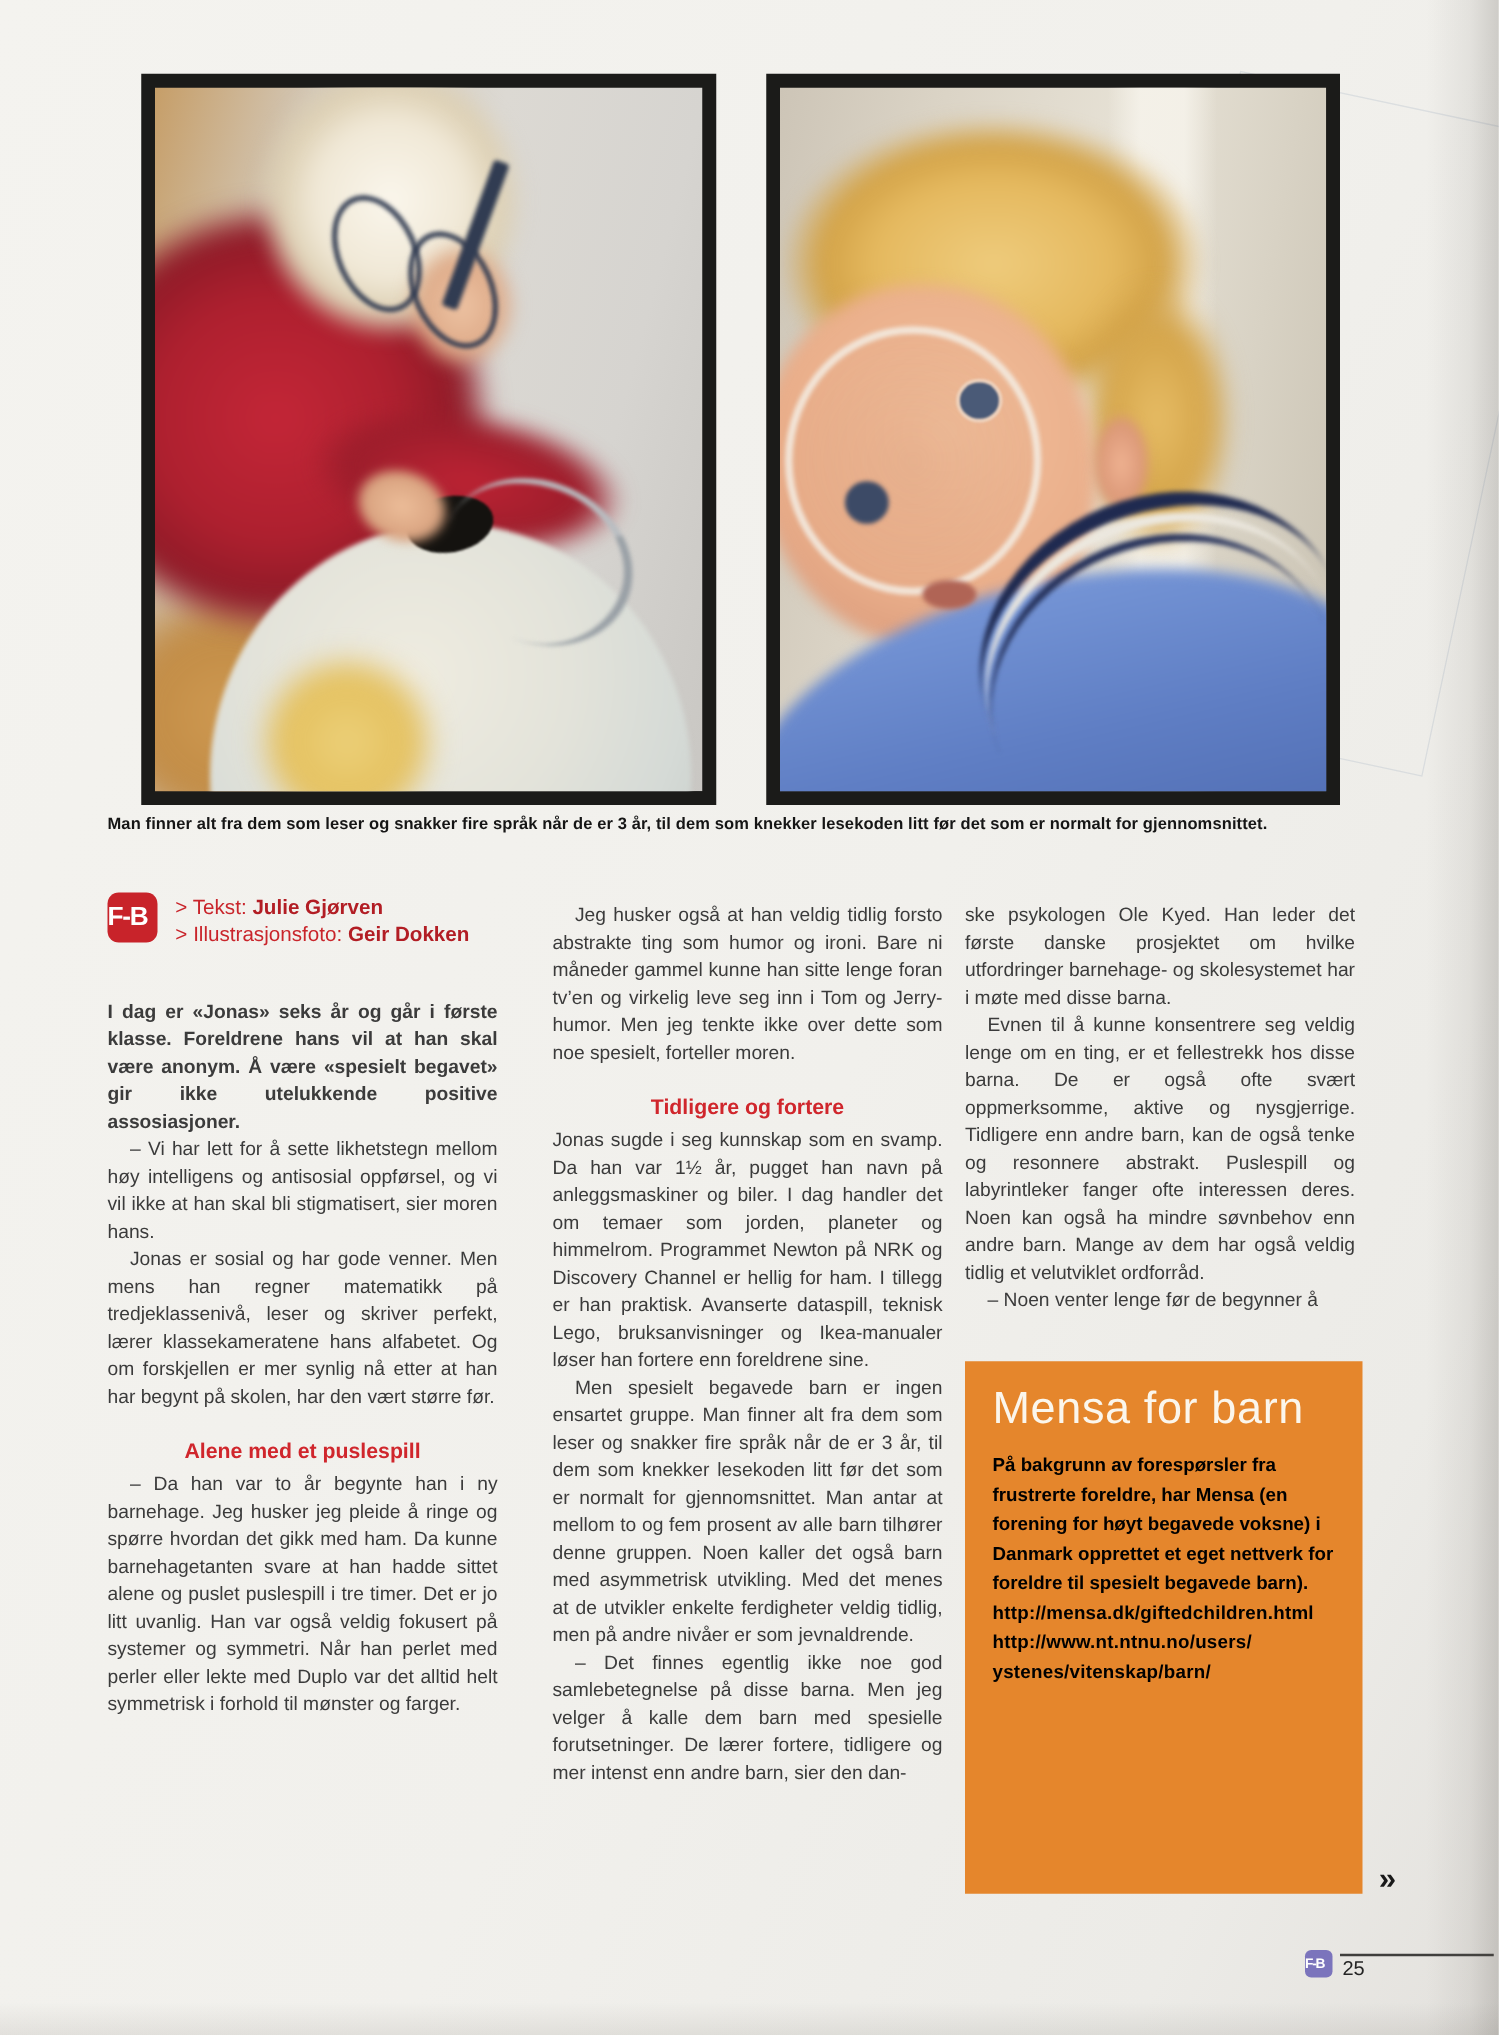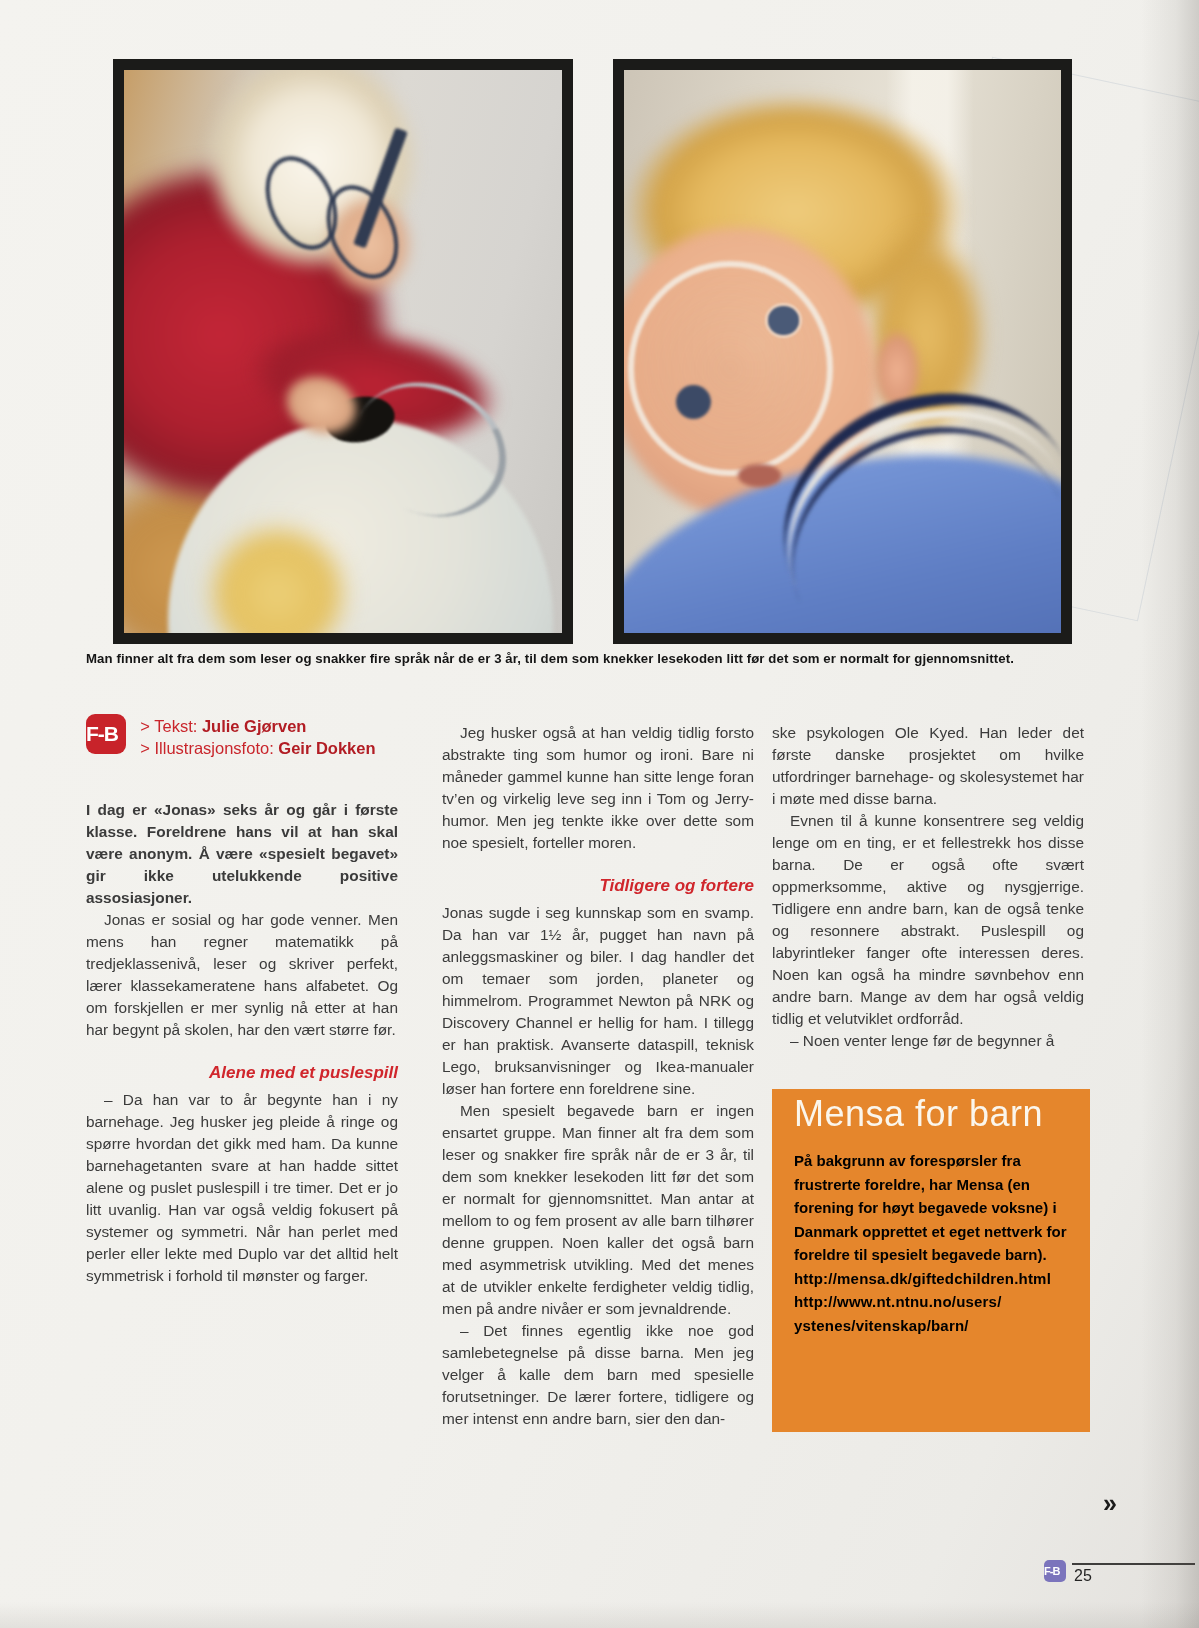--- a/index.html
+++ b/index.html
@@ -84,25 +84,25 @@
   .byline-row .name{font-weight:bold;color:#b21d24;margin-top:20px;}
 
   
   .col{position:absolute;width:312px;font-size:15.4px;line-height:22px;color:#3b3b3b;text-align:justify;}
   .col p{margin:0;}
   .col p.ind{text-indent:18px;}
   .col1{left:86px;top:714px;}
   .col1 .body-start{margin-top:40px;font-weight:bold;}
   .col2{left:442px;top:722px;}
   .col3{left:772px;top:722px;}
-  .subhead{margin:21px 0 5px 0;font-size:17px;font-weight:bold;color:#d0262c;text-align:right;font-style:italic;}
-
-  
-  .mensa{position:absolute;left:772px;top:1089px;width:318px;height:343px;background:#e5862c;box-sizing:border-box;
-     padding:4px 20px 0 22px;}
+  .subhead{margin:21px 0 5px 0;font-size:17px;font-weight:bold;color:#d0262c;text-align:center;}
+
+  
+  .mensa{position:absolute;left:772px;top:1089px;width:318px;height:426px;background:#e5862c;box-sizing:border-box;
+     padding:16px 20px 0 22px;}
   .mensa-title{font-size:36px;font-weight:400;color:#fbf6ec;letter-spacing:0.5px;margin:0 0 14px 0;}
   .mensa p{margin:0;font-size:15px;line-height:23.5px;font-weight:bold;color:#000000;text-align:left;}
   .mensa .url{letter-spacing:0.2px;}
 
   
   .next-marker{position:absolute;left:1103px;top:1489px;font-size:25px;font-weight:bold;color:#1a1a1a;}
   .footer-logo{position:absolute;left:1044px;top:1560px;}
   .footer-rule{position:absolute;left:1072px;top:1563px;width:123px;height:0;border-top:2px solid #3f3e3c;}
   .page-number{position:absolute;left:1074px;top:1567px;font-size:16px;color:#242424;}
 </style>
@@ -154,20 +154,21 @@
 
   <div class="col col1">
     <div class="byline-wrap">
       <span class="fb-logo">F-B</span>
       <span class="byline-text">
         <div class="byline-row"><span>&gt; Tekst:</span> <span class="name">Julie Gjørven</span></div>
         <div class="byline-row"><span>&gt; Illustrasjonsfoto:</span> <span class="name">Geir Dokken</span></div>
       </span>
     </div>
     <p class="body-start">I dag er «Jonas» seks år og går i første klasse. Foreldrene hans vil at han skal være anonym. Å være «spesielt begavet» gir ikke utelukkende positive assosiasjoner.</p>
+    <p class="ind">– Vi har lett for å sette likhetstegn mellom høy intelligens og antisosial oppførsel, og vi vil ikke at han skal bli stigmatisert, sier moren hans.</p>
     <p class="ind">Jonas er sosial og har gode venner. Men mens han regner matematikk på tredjeklassenivå, leser og skriver perfekt, lærer klassekameratene hans alfabetet. Og om forskjellen er mer synlig nå etter at han har begynt på skolen, har den vært større før.</p>
     <h3 class="subhead">Alene med et puslespill</h3>
     <p class="ind">– Da han var to år begynte han i ny barnehage. Jeg husker jeg pleide å ringe og spørre hvordan det gikk med ham. Da kunne barnehagetanten svare at han hadde sittet alene og puslet puslespill i tre timer. Det er jo litt uvanlig. Han var også veldig fokusert på systemer og symmetri. Når han perlet med perler eller lekte med Duplo var det alltid helt symmetrisk i forhold til mønster og farger.</p>
   </div>
 
   <div class="col col2">
     <p class="ind">Jeg husker også at han veldig tidlig forsto abstrakte ting som humor og ironi. Bare ni måneder gammel kunne han sitte lenge foran tv’en og virkelig leve seg inn i Tom og Jerry-humor. Men jeg tenkte ikke over dette som noe spesielt, forteller moren.</p>
     <h3 class="subhead">Tidligere og fortere</h3>
     <p>Jonas sugde i seg kunnskap som en svamp. Da han var 1½ år, pugget han navn på anleggsmaskiner og biler. I dag handler det om temaer som jorden, planeter og himmelrom. Programmet Newton på NRK og Discovery Channel er hellig for ham. I tillegg er han praktisk. Avanserte dataspill, teknisk Lego, bruksanvisninger og Ikea-manualer løser han fortere enn foreldrene sine.</p>
     <p class="ind">Men spesielt begavede barn er ingen ensartet gruppe. Man finner alt fra dem som leser og snakker fire språk når de er 3 år, til dem som knekker lesekoden litt før det som er normalt for gjennomsnittet. Man antar at mellom to og fem prosent av alle barn tilhører denne gruppen. Noen kaller det også barn med asymmetrisk utvikling. Med det menes at de utvikler enkelte ferdigheter veldig tidlig, men på andre nivåer er som jevnaldrende.</p>

